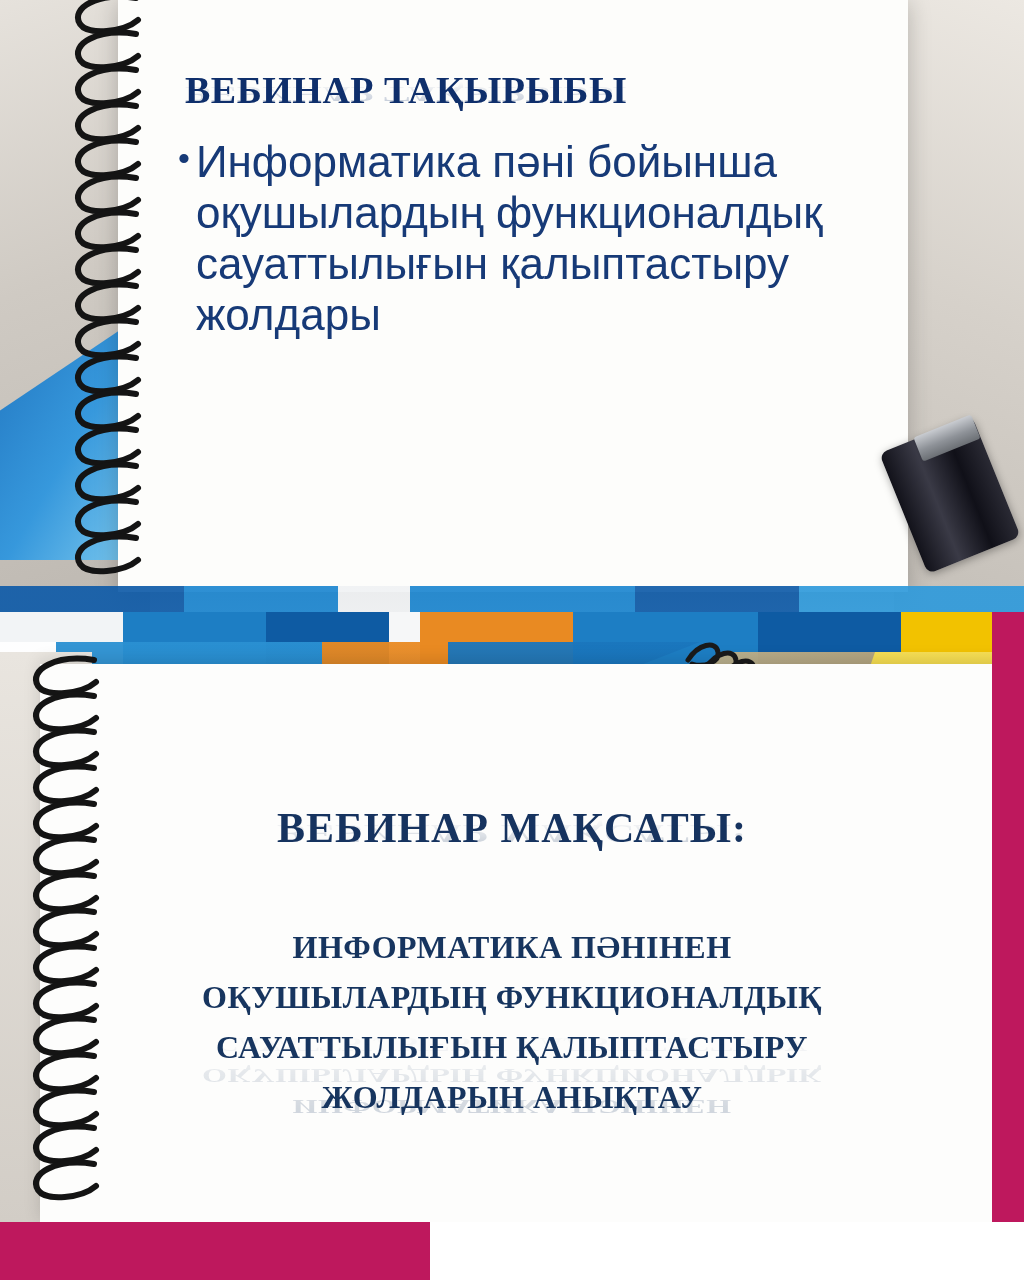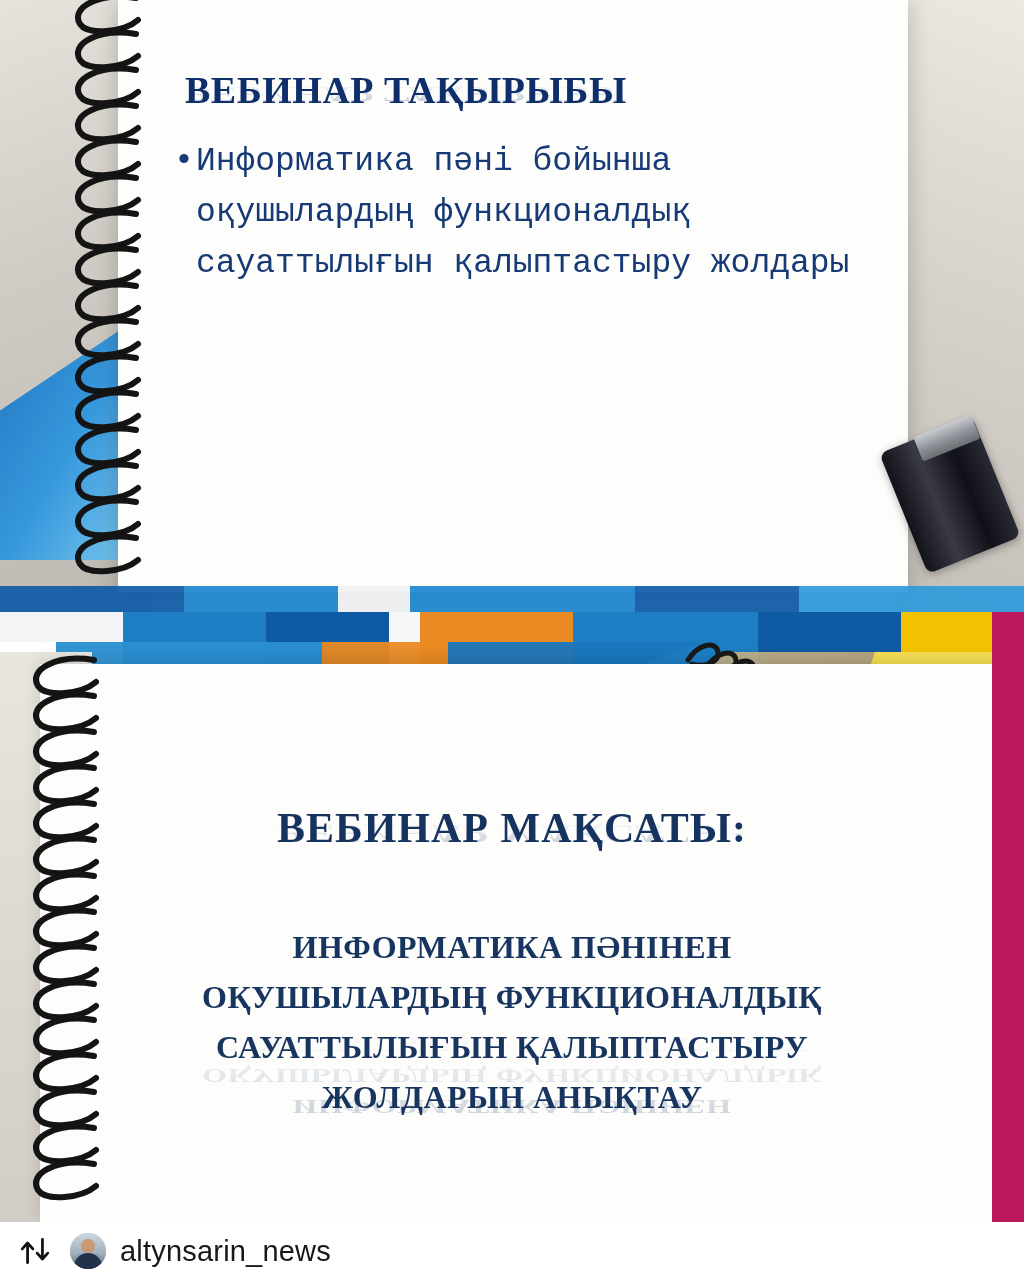--- a/index.html
+++ b/index.html
@@ -139,22 +139,22 @@
     display: flex;
     align-items: flex-start;
   }
   .bullet-dot {
     font-size: 34px;
     line-height: 44px;
     color: #173a77;
     margin-right: 6px;
   }
   .bullet-text {
-    font-family: Liberation Mono, monospace;
-    font-size: 33px;
+    font-family: Liberation Sans, sans-serif;
+    font-size: 44px;
     line-height: 51px;
     color: #173a77;
   }
 
   .date-top {
     position: absolute;
     left: 596px;
     top: 418px;
     font-family: "Liberation Serif", serif;
     font-weight: bold;
@@ -493,30 +493,14 @@
     </div>
     <div class="body-bottom-reflect">
       <div>ИНФОРМАТИКА ПӘНІНЕН</div>
       <div>ОҚУШЫЛАРДЫҢ ФУНКЦИОНАЛДЫҚ</div>
       <div>САУАТТЫЛЫҒЫН  ҚАЛЫПТАСТЫРУ</div>
       <div>ЖОЛДАРЫН АНЫҚТАУ</div>
     </div>
   </div>
 
   <div class="footer-edge"></div>
-  <div class="footer-bar">
-    <svg class="repost-icon" viewBox="0 0 32 32">
-      <g fill="none" stroke="#111111" stroke-width="2.6" stroke-linecap="round" stroke-linejoin="round">
-        <path d="M9 27 L9 9"></path>
-        <path d="M4 14 L9 8.5 L14 14"></path>
-        <path d="M23 5 L23 23"></path>
-        <path d="M18 18 L23 23.5 L28 18"></path>
-      </g>
-    </svg>
-    <div class="avatar">
-      <div class="av-bg"></div>
-      <div class="av-head"></div>
-      <div class="av-body"></div>
-    </div>
-    <span class="username">altynsarin_news</span>
-  </div>
 
 </div>
 
 </body></html>

